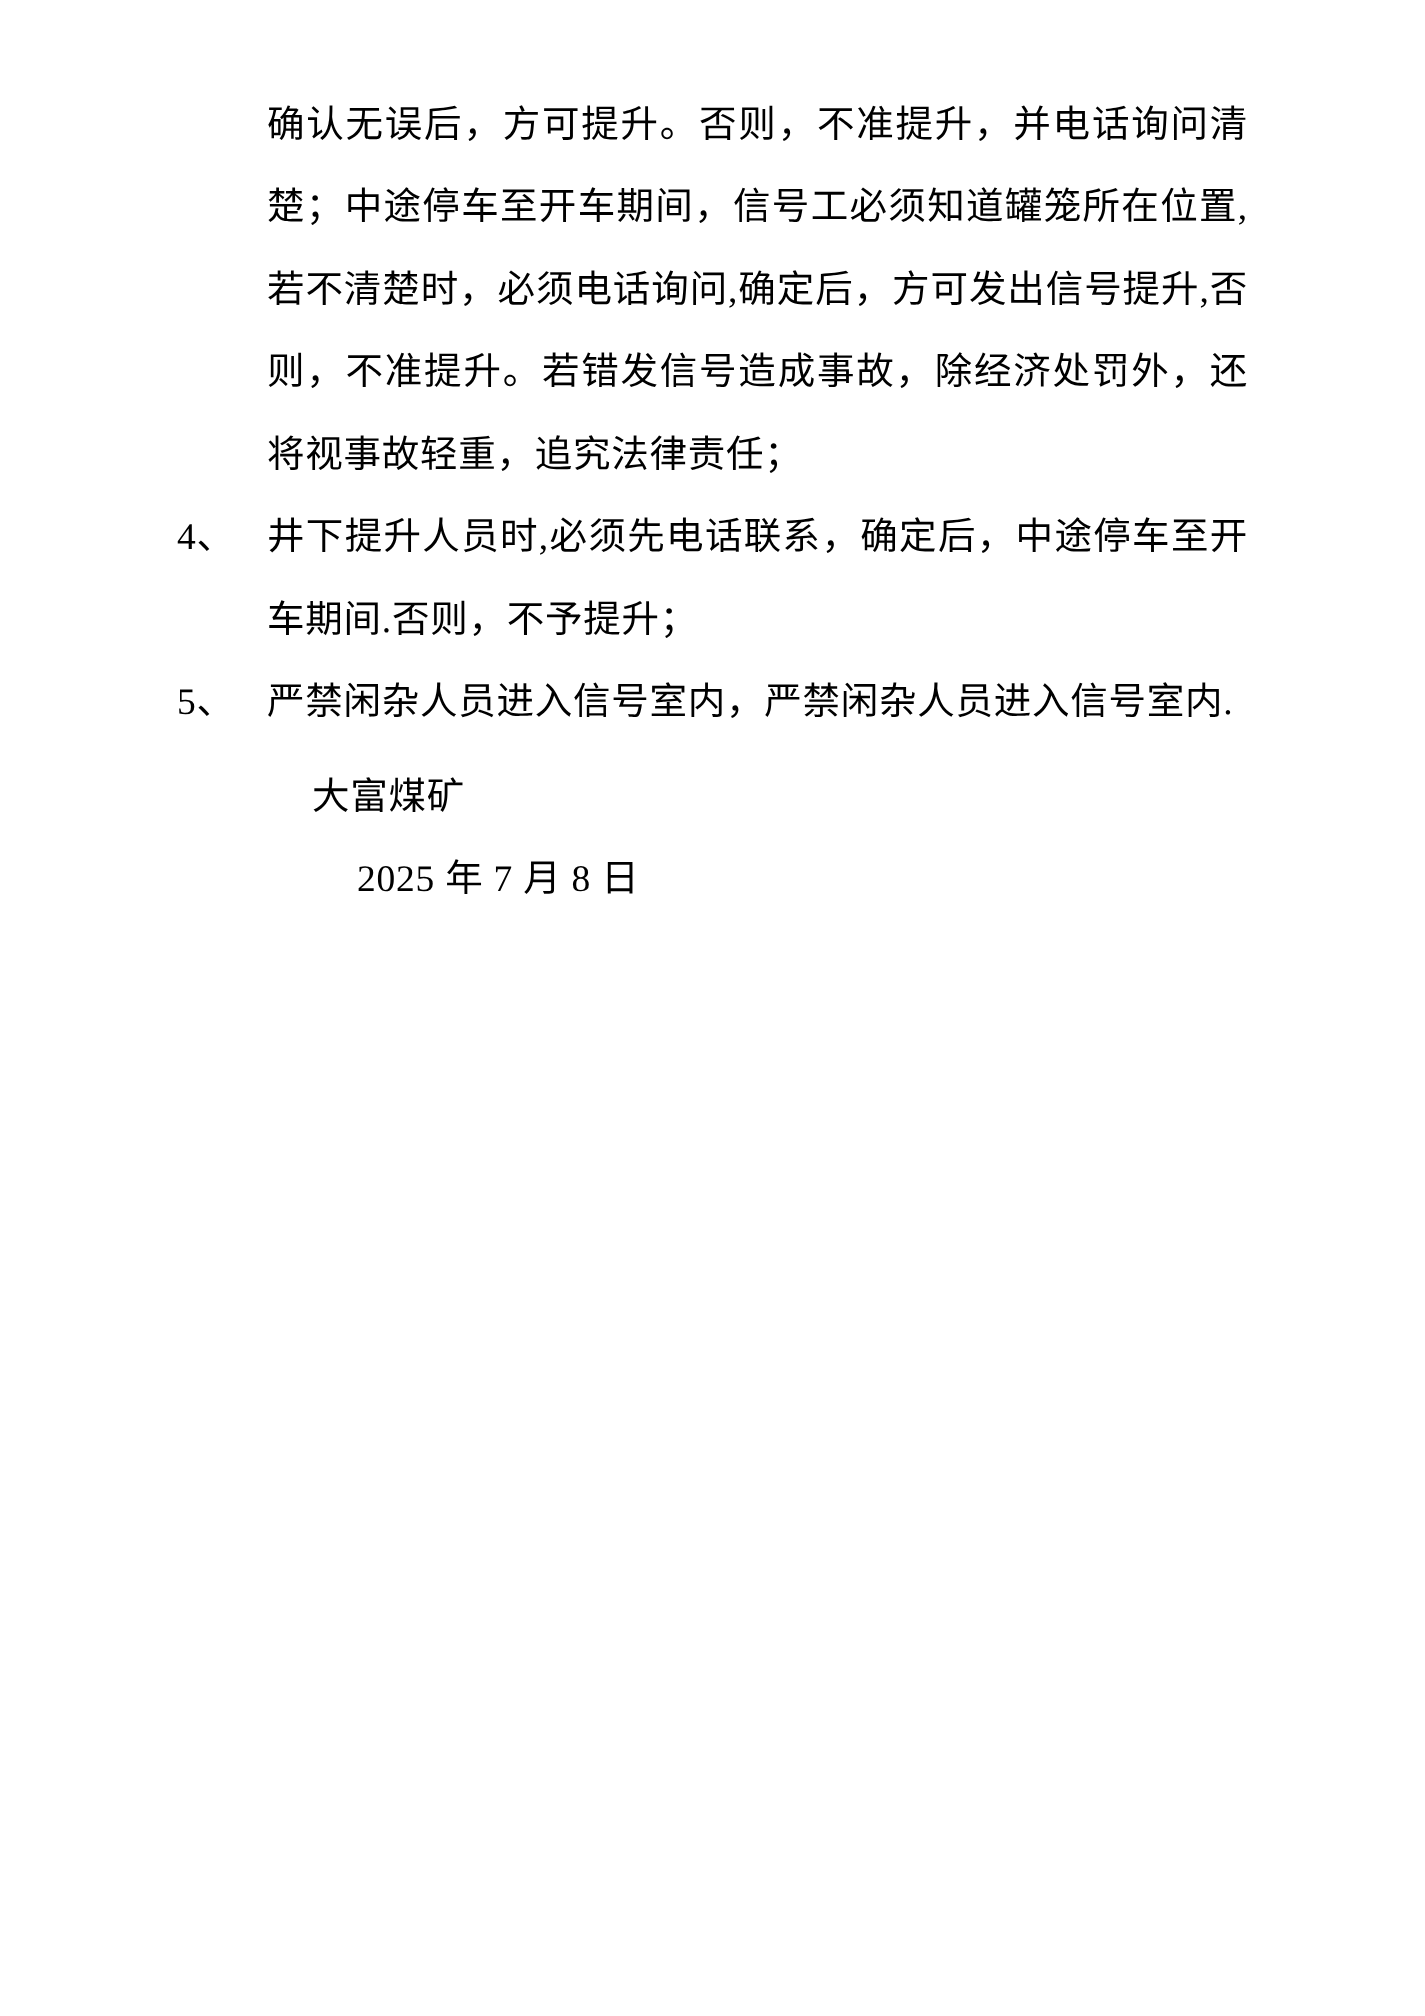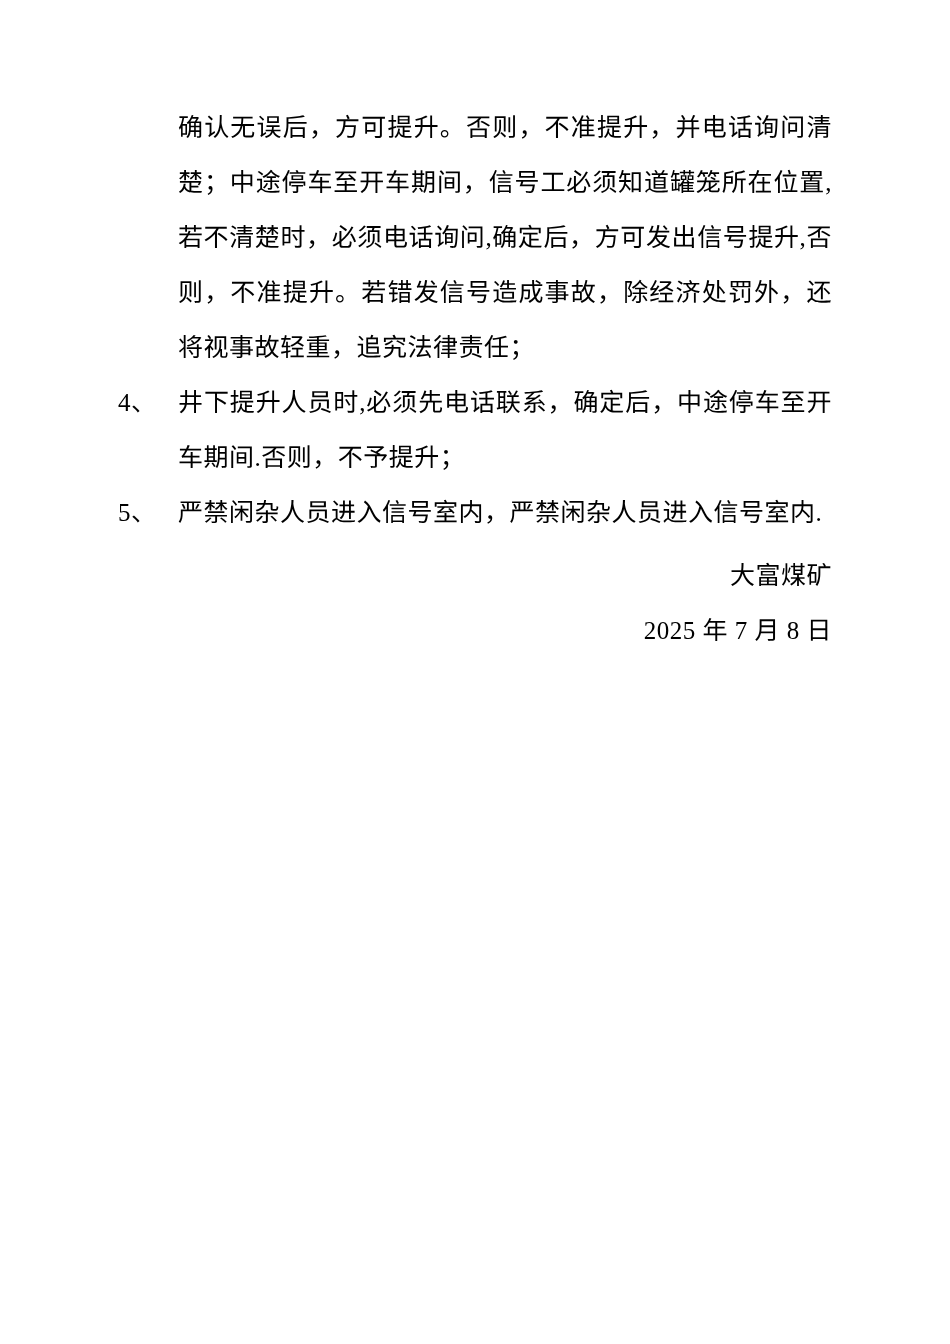--- a/index.html
+++ b/index.html
@@ -12,21 +12,21 @@
     height: 1344px;
     font-family: "Liberation Serif", "DejaVu Serif", serif;
     color: #000000;
     overflow: hidden;
   }
   .page {
     position: relative;
     width: 950px;
     height: 1208px;
     box-sizing: border-box;
-    padding: 100px 118px 0 118px;
+    padding: 56px 118px 0 118px;
   }
   .doc-body {
     font-size: 25px;
     line-height: 55px;
     letter-spacing: 0.5px;
   }
   
   .para-cont {
     margin: 0 0 0 60px;
     text-align: justify;
@@ -43,21 +43,21 @@
     text-align: left;
     white-space: nowrap;
   }
   .list-text {
     flex: 1 1 auto;
     text-align: justify;
     text-justify: inter-ideograph;
   }
   .signature-block {
     margin-top: 8px;
-    text-align: right;
+    text-align: left;
   }
   .sign-line {
     margin: 0;
     padding-left: 90px;
   }
   .date-line {
     margin: 0;
     padding-left: 120px;
   }
 </style>

